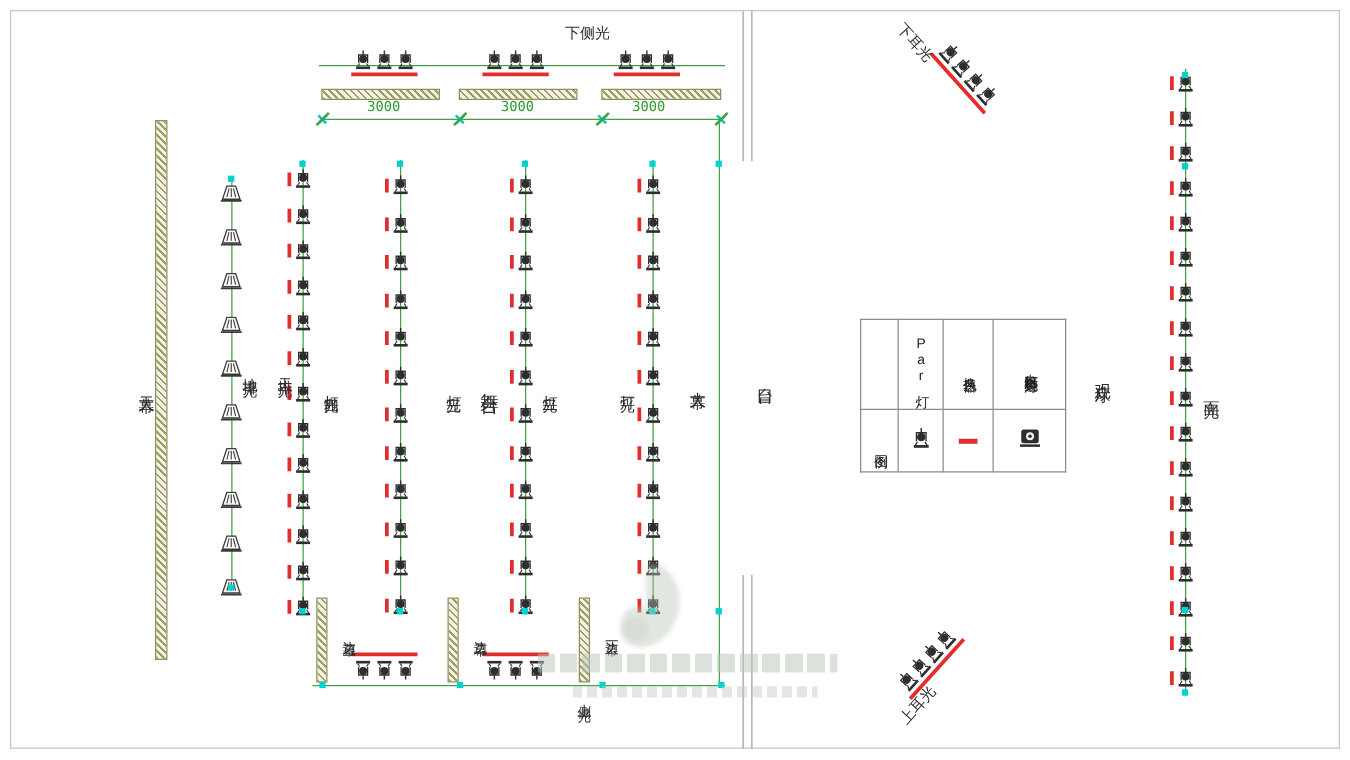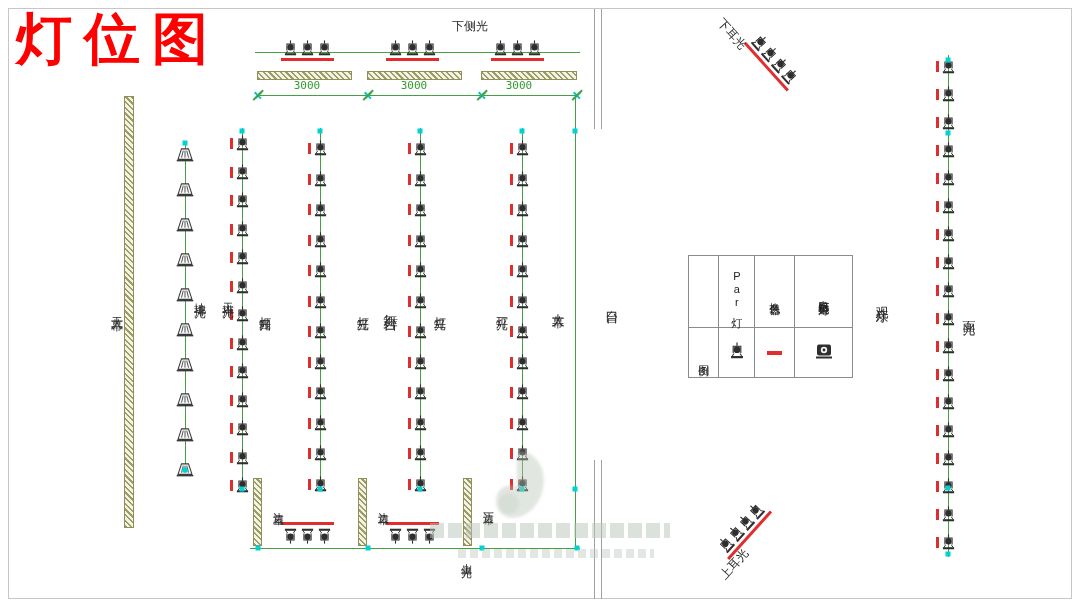--- a/index.html
+++ b/index.html
@@ -557,21 +557,20 @@
           </td>
         <td>
           <svg width="18" height="16" viewBox="0 0 18 16">
               <use href="#sym-mover"></use>
             </svg>
         </td>
       </tr>
     </tbody>
   </table>
 
-  <div class="title">灯位图</div>
 
   <div class="wm wm-logo">
     <svg width="70" height="80" viewBox="0 0 68 78">
       <path d="M34 6 C50 10 58 24 56 40 C54 58 42 70 28 72 C16 73 8 64 10 52 C12 42 22 38 30 42 L30 20 C30 10 30 8 34 6 Z" fill="#b7c3b4" opacity="0.75"></path>
       <circle cx="22" cy="58" r="10" fill="#a8b8a8" opacity="0.6"></circle>
     </svg>
   </div>
   <div class="wm wm-line1"></div>
   <div class="wm wm-line2"></div>
 

